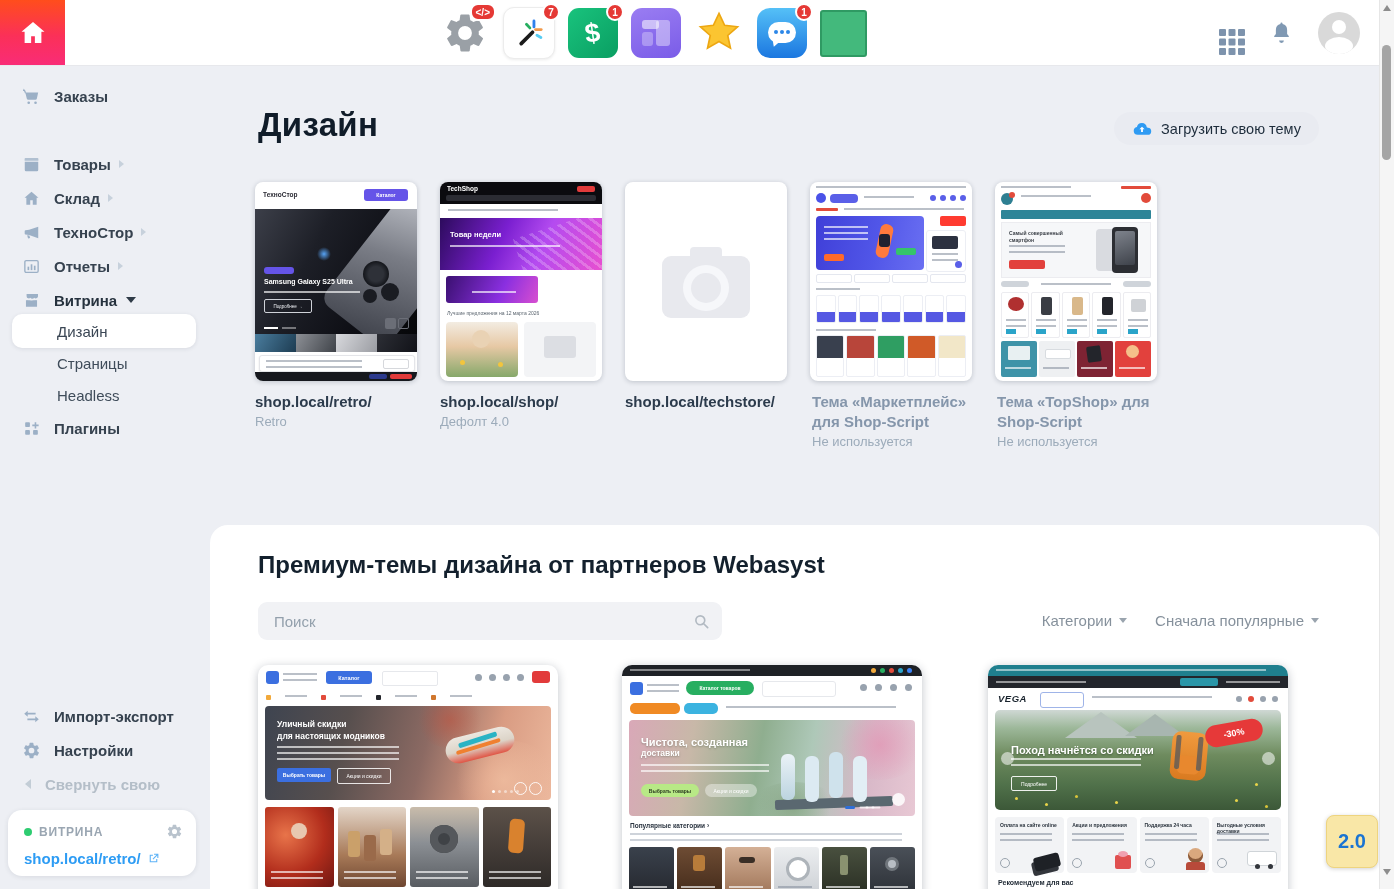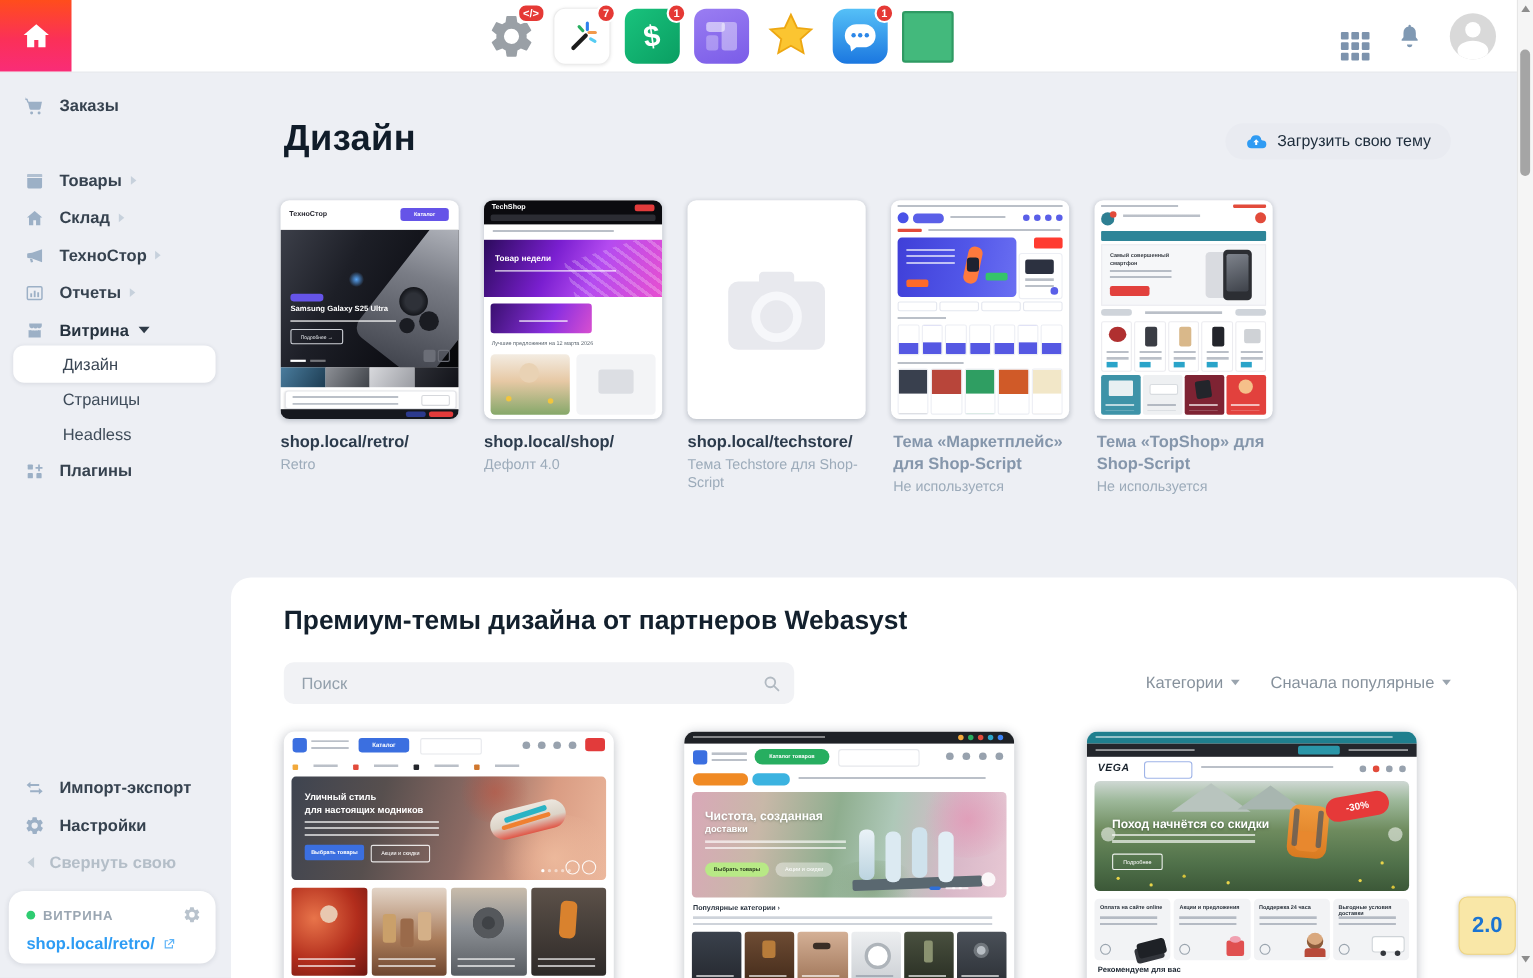--- a/index.html
+++ b/index.html
@@ -418,21 +418,20 @@
   <div class="cap" style="left:255px">
     <div class="t">shop.local/retro/</div>
     <div class="s">Retro</div>
   </div>
   <div class="cap" style="left:440px">
     <div class="t">shop.local/shop/</div>
     <div class="s">Дефолт 4.0</div>
   </div>
   <div class="cap" style="left:625px">
     <div class="t">shop.local/techstore/</div>
-    <div class="s">Тема Techstore для Shop-Script</div>
   </div>
   <div class="cap gray" style="left:812px;width:158px">
     <div class="t">Тема «Маркетплейс» для Shop-Script</div>
     <div class="s">Не используется</div>
   </div>
   <div class="cap gray" style="left:997px;width:162px">
     <div class="t">Тема «TopShop» для Shop-Script</div>
     <div class="s">Не используется</div>
   </div>
 
@@ -471,21 +470,21 @@
       <div style="width:5px;height:5px;background:#d0772e;border-radius:1px"></div>
         <div class="tl" style="width:22px;height:4px"></div>
     </div>
     <div class="abs" style="left:7px;top:41px;width:286px;height:94px;border-radius:4px;overflow:hidden;background:linear-gradient(105deg,#3e4450 0%,#574f4e 28%,#8c6a63 55%,#d99c83 78%,#ecb89d 100%)">
       <div class="abs" style="left:150px;top:-14px;width:70px;height:56px;border-radius:50%;background:radial-gradient(circle,rgba(190,80,60,.55),rgba(190,80,60,0) 70%)"></div>
       <div class="abs" style="right:-8px;bottom:-20px;width:110px;height:80px;border-radius:50%;background:radial-gradient(circle,rgba(240,190,160,.8),rgba(240,190,160,0) 70%)"></div>
       <div class="abs" style="right:36px;top:26px;width:70px;height:26px;border-radius:13px;transform:rotate(-14deg);background:linear-gradient(180deg,#ece7df 0%,#dcd4c8 55%,#e05545 100%)">
         <div class="abs" style="left:14px;top:5px;width:40px;height:5px;background:#2ab3c4;border-radius:2px;transform:rotate(-4deg)"></div>
         <div class="abs" style="left:10px;top:12px;width:46px;height:4px;background:#f08030;border-radius:2px;transform:rotate(-3deg)"></div>
       </div>
-      <div class="abs" style="left:12px;top:13px;font-size:8.5px;font-weight:700;color:#fff">Уличный стиль</div>
+      <div class="abs" style="left:12px;top:13px;font-size:8.5px;font-weight:700;color:#fff">Уличный скидки</div>
       <div class="abs" style="left:12px;top:25px;font-size:8.5px;font-weight:700;color:#fff">для настоящих модников</div>
       <div class="abs tlw" style="left:12px;top:40px;width:122px;height:14px"></div>
       <div class="abs pillb" style="left:12px;top:62px;width:54px;height:14px;background:#3b6fe0;font-size:5px;border-radius:2px">Выбрать товары</div>
       <div class="abs pillb" style="left:72px;top:62px;width:52px;height:14px;border:1px solid rgba(255,255,255,.85);color:#fff;font-size:5px;font-weight:400;border-radius:2px">Акции и скидки</div>
       <div class="abs" style="right:56px;bottom:7px;width:3px;height:3px;border-radius:50%;background:#fff;box-shadow:6px 0 rgba(255,255,255,.5),12px 0 rgba(255,255,255,.5),18px 0 rgba(255,255,255,.5),24px 0 rgba(255,255,255,.5)"></div>
       <div class="abs" style="right:24px;bottom:5px;width:11px;height:11px;border:1px solid rgba(255,255,255,.9);border-radius:50%;box-shadow:14px 0 0 -0.5px rgba(0,0,0,0);"></div>
       <div class="abs" style="right:9px;bottom:5px;width:11px;height:11px;border:1px solid rgba(255,255,255,.9);border-radius:50%"></div>
     </div>
     <div class="abs" style="left:7px;top:142px;width:286px;height:80px;display:flex;gap:4px">
       <div style="flex:1;border-radius:3px;position:relative;background:radial-gradient(circle at 30% 35%,#e8744a 0%,#b22d1c 55%,#6e1712 100%)">

